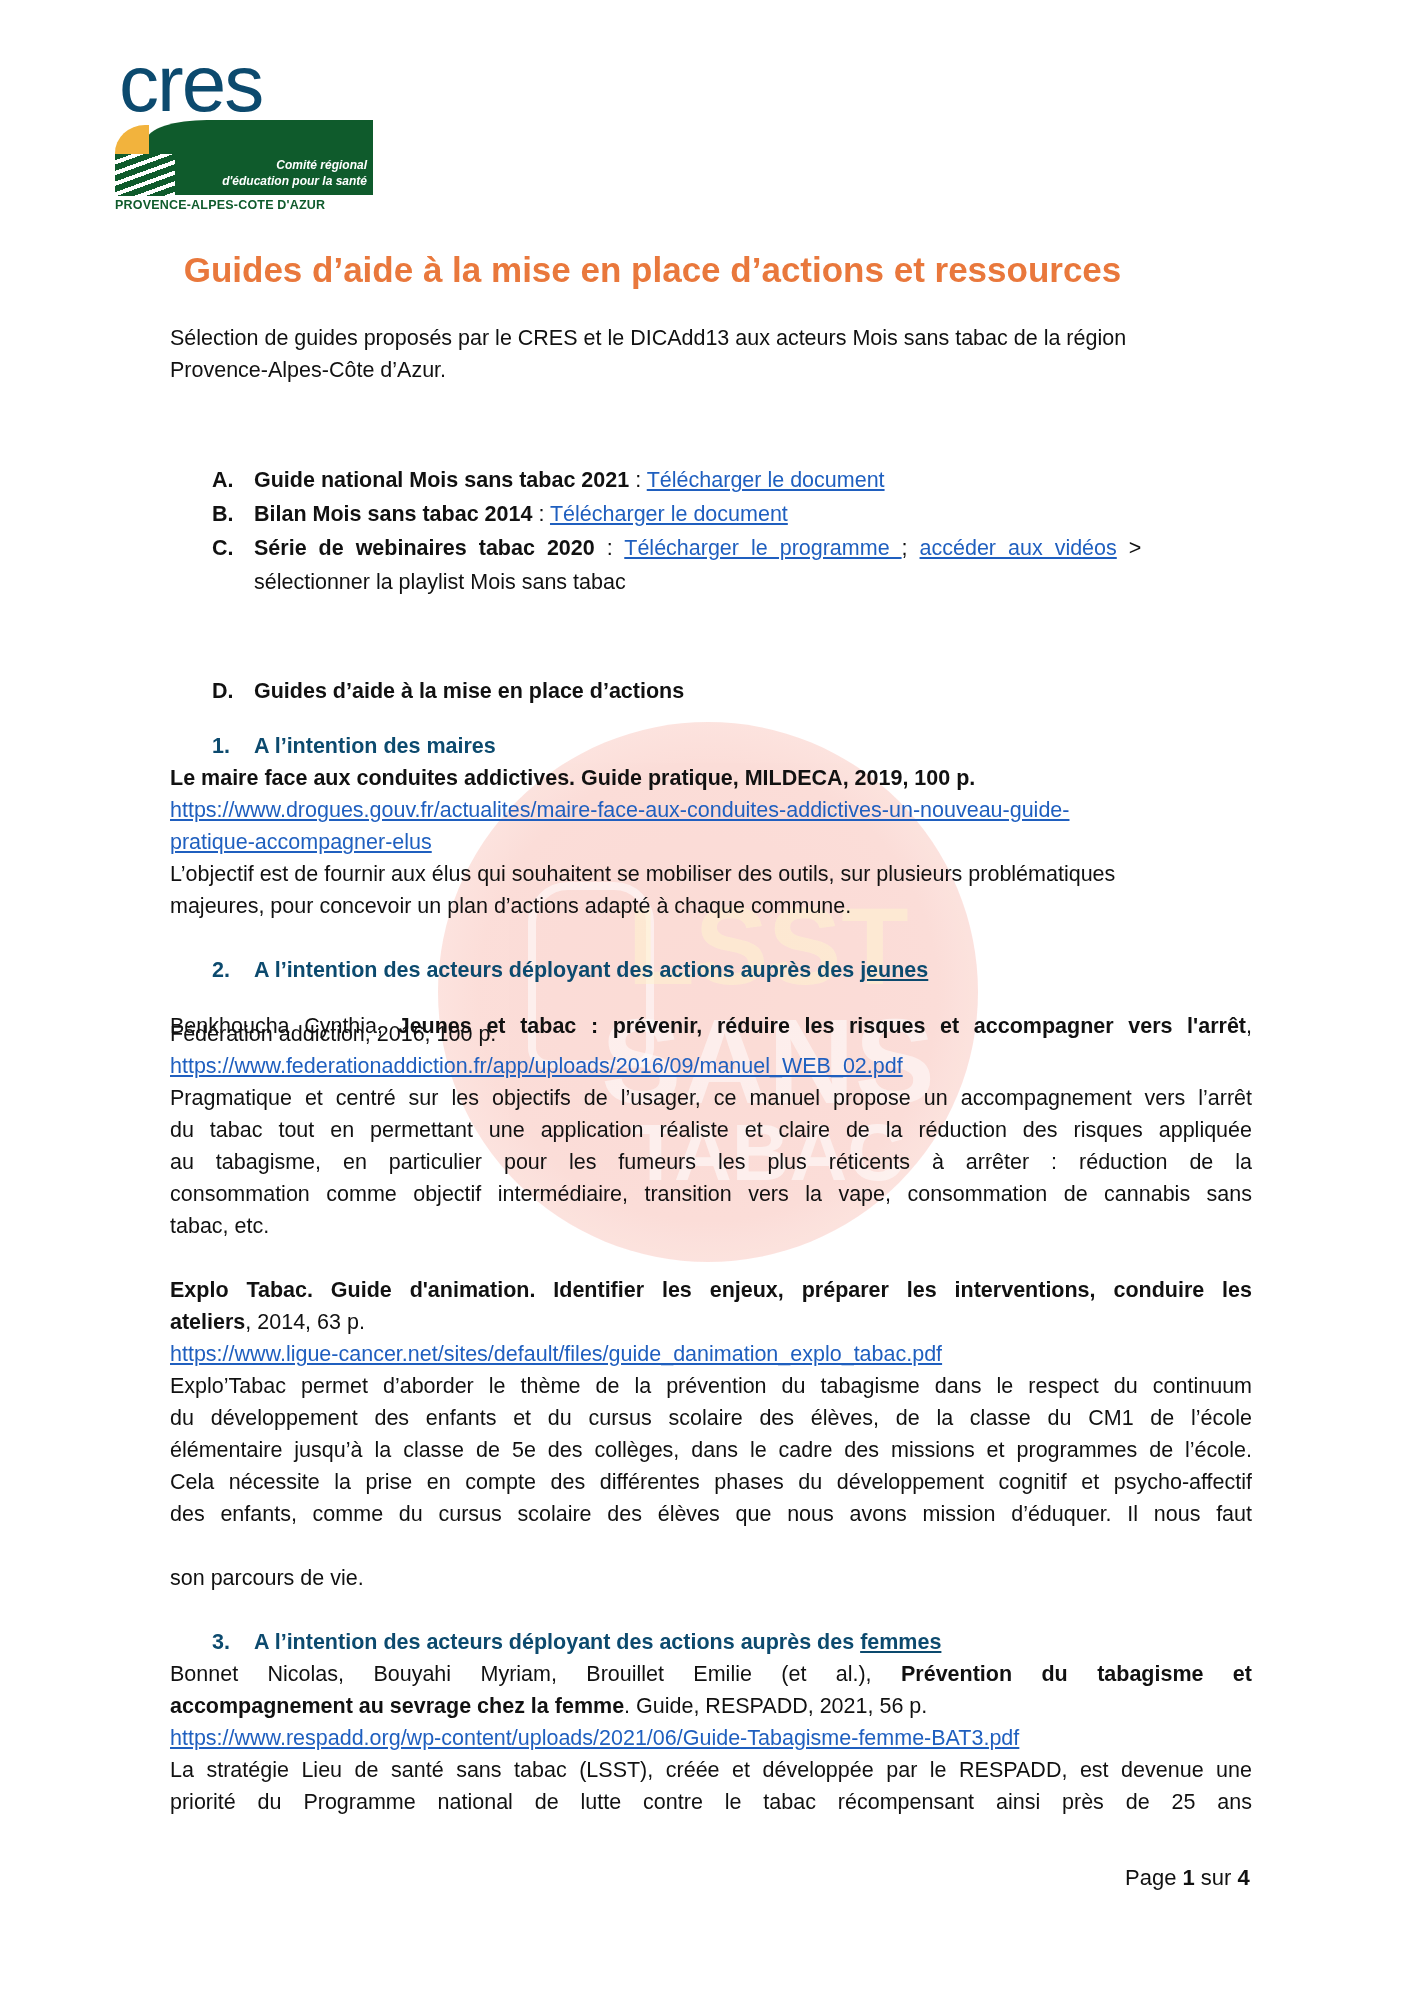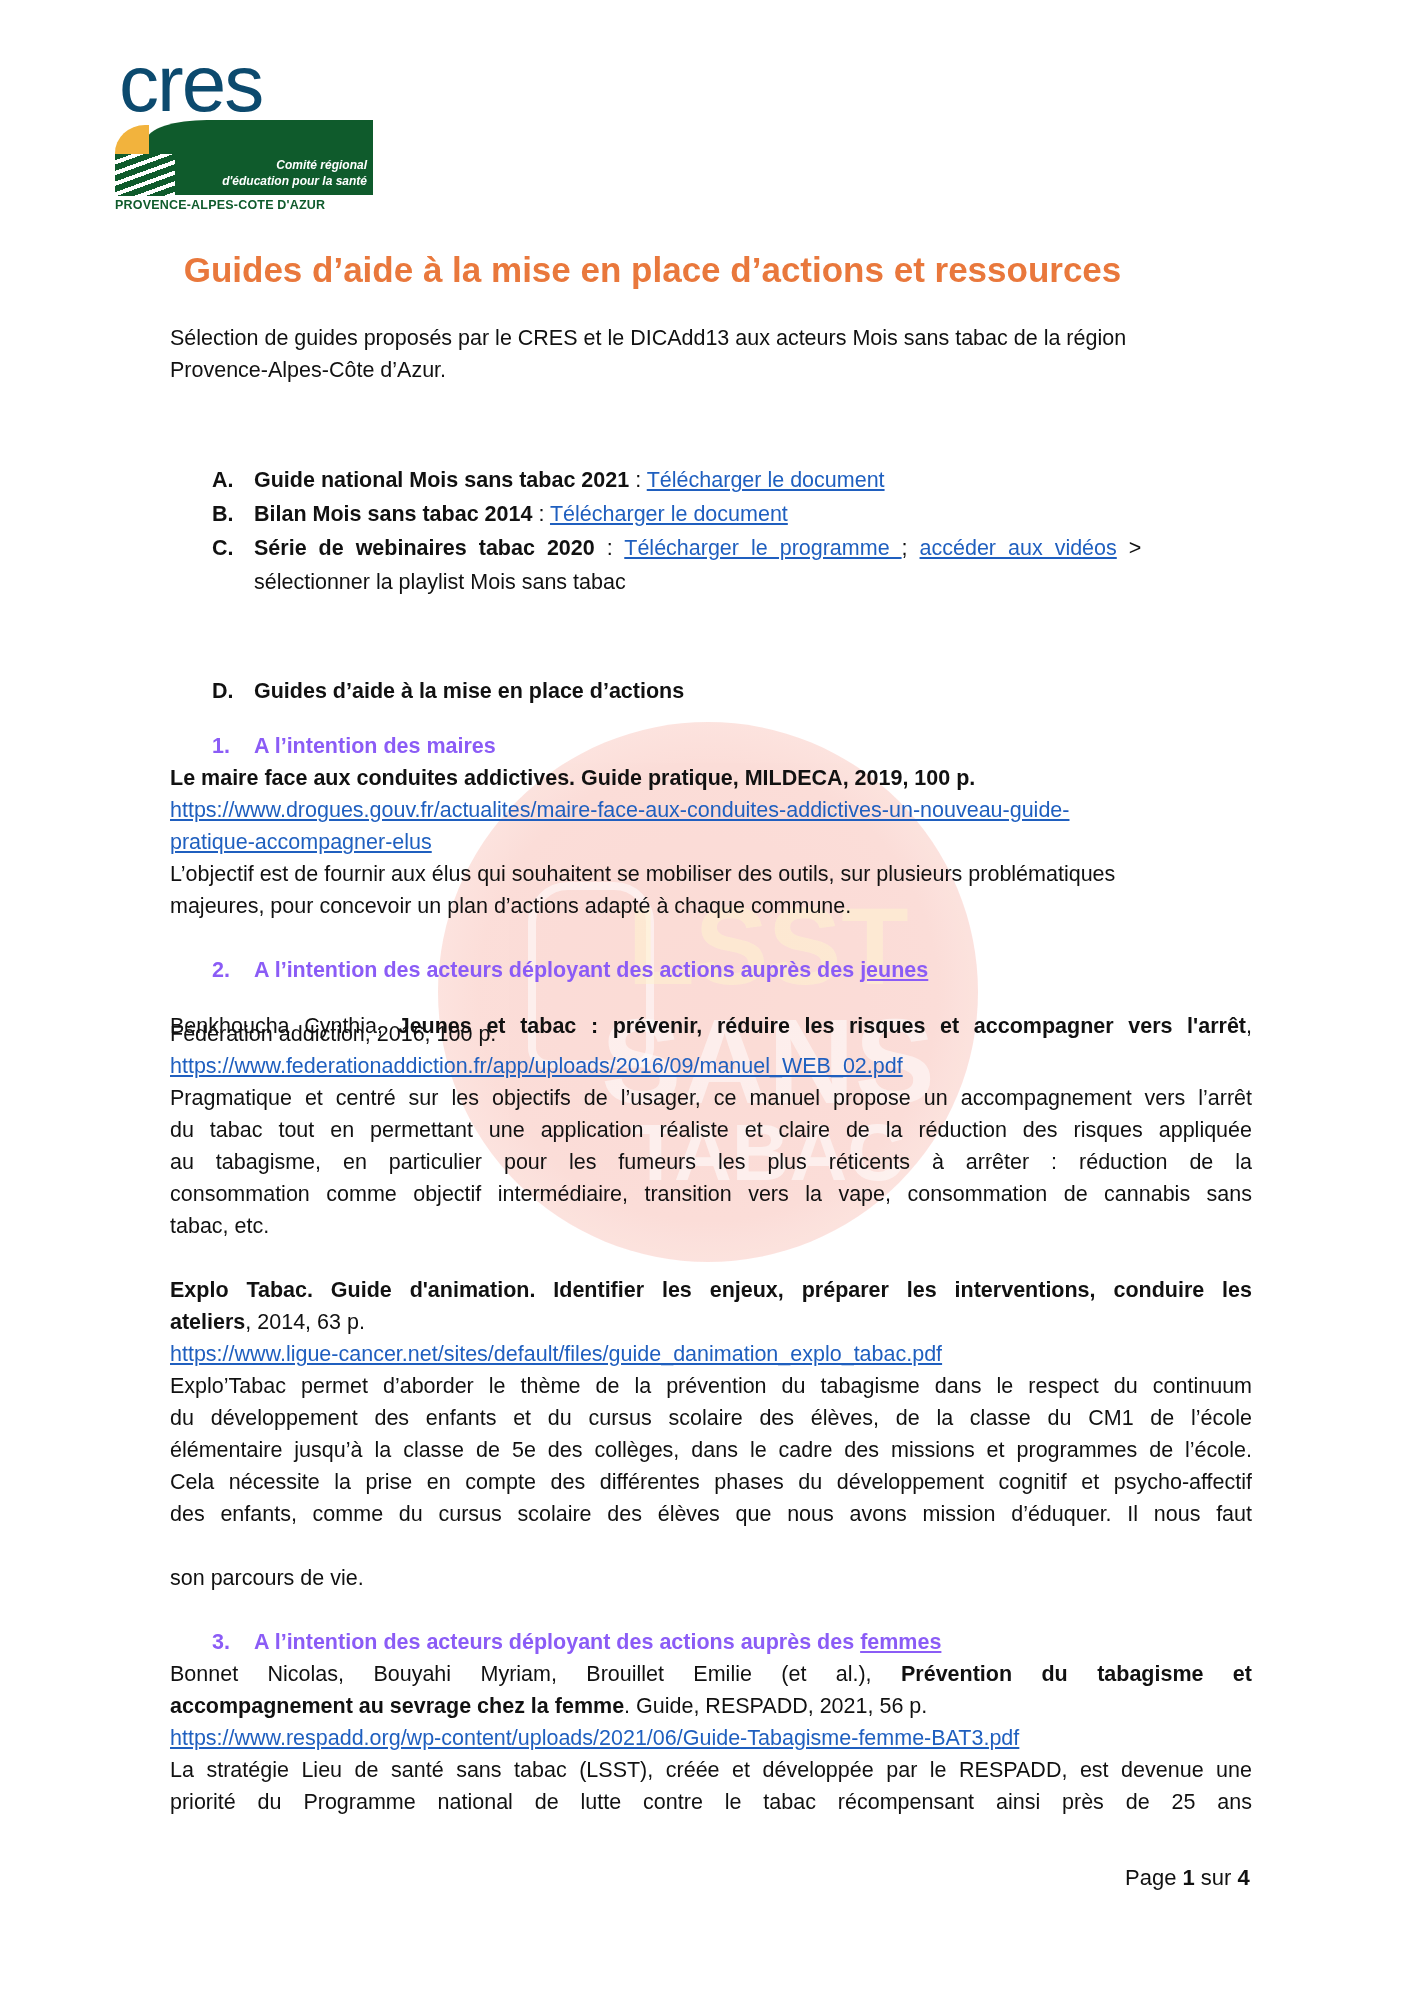--- a/index.html
+++ b/index.html
@@ -54,21 +54,21 @@
   .logo-sub2 { top: 112px; }
   .logo-region {
     position: absolute; left: 0; top: 136px; font-size: 12.5px; font-weight: bold; color: #0f5b2c;
     letter-spacing: 0.2px; white-space: nowrap;
   }
 
   .text { position: absolute; font-size: 21.5px; line-height: 32px; white-space: nowrap; }
   .j { white-space: normal; text-align: justify; text-align-last: justify; }
   .b { font-weight: bold; }
   .link { color: #1f5fbf; text-decoration: underline; cursor: pointer; }
-  .red { color: #8b5cf6; font-weight: bold; }
+  .red { color: #0c4a6e; font-weight: bold; }
   .title {
     position: absolute; left: 0; width: 1305px; top: 250px; text-align: center;
     font-size: 35px; font-weight: bold; color: #e9783c;
   }
   .marker { display: inline-block; width: 42px; }
   .footer { position: absolute; left: 1125px; top: 1865px; font-size: 22px; }
 </style>
 </head>
 <body>
 

